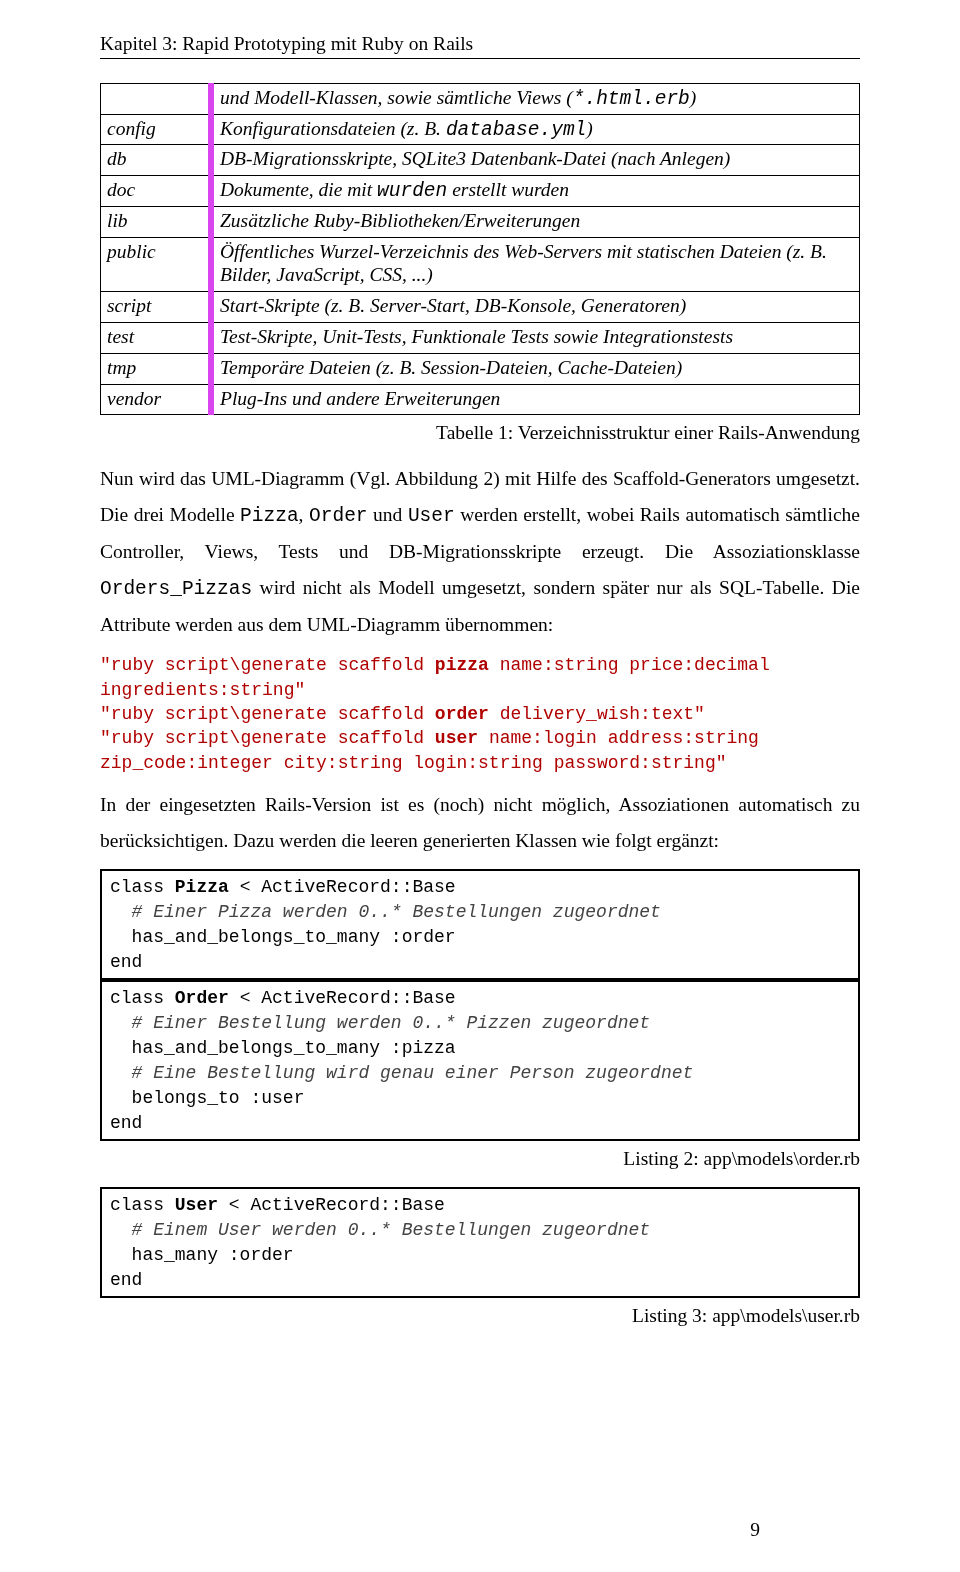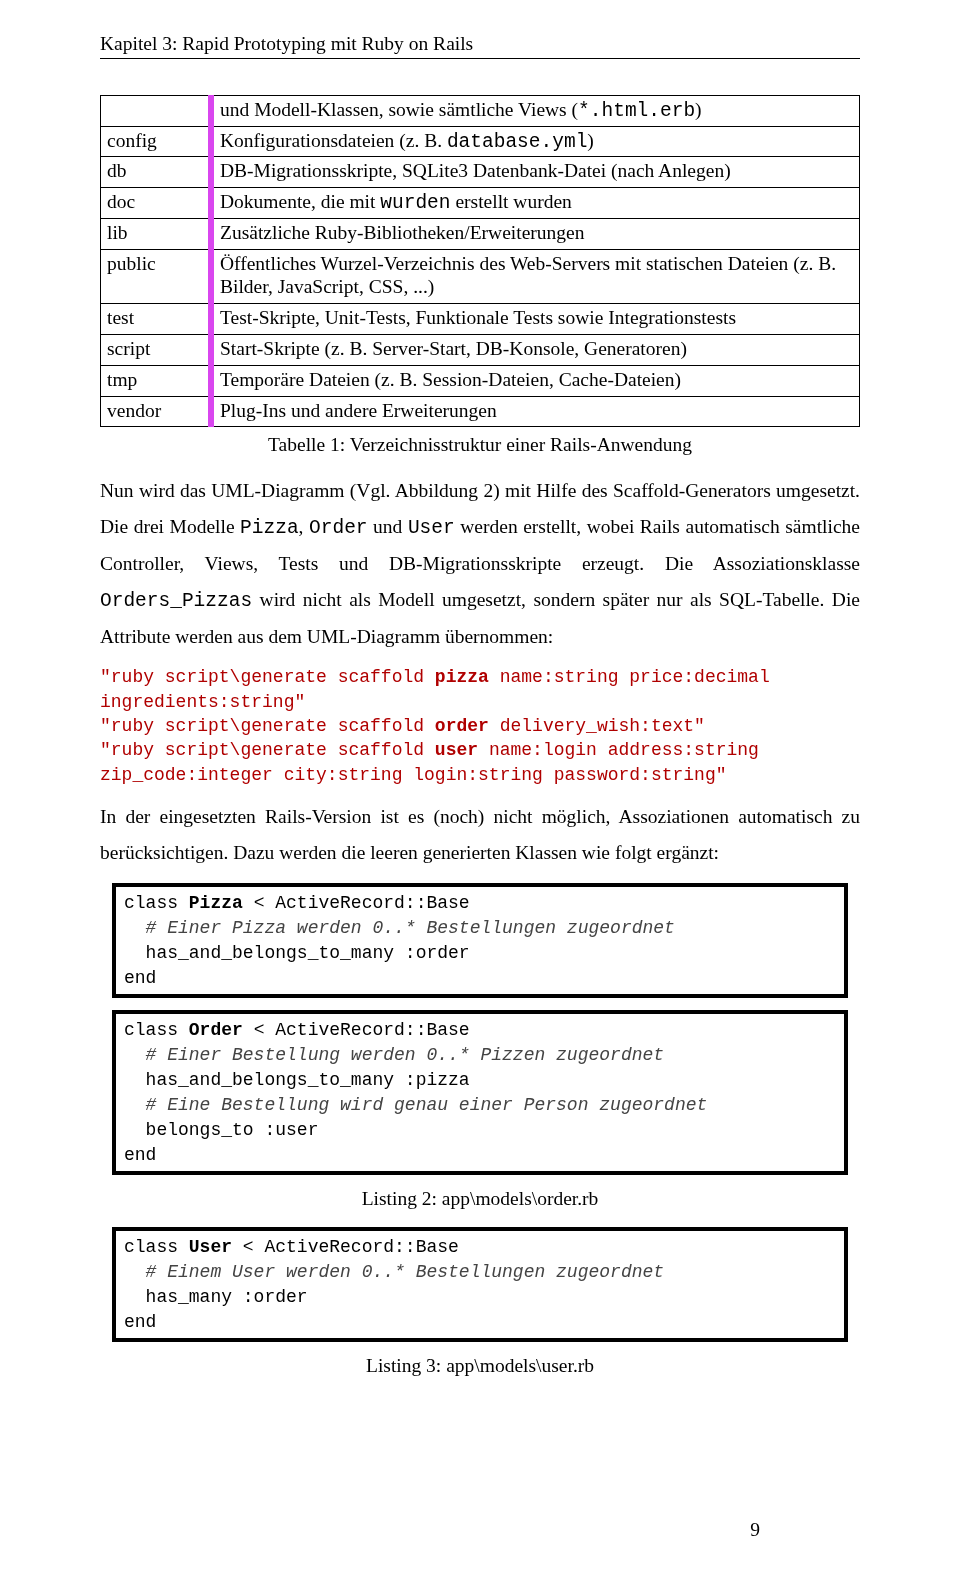--- a/index.html
+++ b/index.html
@@ -12,66 +12,67 @@
     color: #000;
     background: #fff;
     box-sizing: border-box;
     padding: 32px 100px 0 100px;
     line-height: 1.22;
   }
   .header {
     font-size: 19.5px;
     border-bottom: 1px solid #000;
     padding-bottom: 2px;
-    margin-bottom: 36px;
+    margin-bottom: 24px;
   }
   table.dir {
     border-collapse: collapse;
     width: 100%;
     font-size: 19.5px;
+    font-style: italic;
   }
   table.dir td {
     border: 1px solid #000;
     padding: 2px 6px;
     vertical-align: top;
   }
   table.dir td:first-child {
     width: 95px;
     border-right: 6px solid #d946ef;
   }
   .mono {
     font-family: "Courier New", Courier, monospace;
   }
   .caption {
-    text-align: center;
+    text-align: right;
     font-size: 19.5px;
     margin: 6px 0 16px 0;
   }
   .body-p {
     text-align: justify;
     line-height: 1.85;
     margin: 0 0 10px 0;
   }
   .code-red {
     font-family: "Courier New", Courier, monospace;
     color: #b00000;
     white-space: pre;
     font-size: 18px;
     line-height: 1.35;
     margin: 6px 0 12px 0;
   }
   .code-red b { color: #b00000; font-weight: bold; }
   .listing {
-    border: 4px solid #000000;
+    border: 2px solid #000000;
     padding: 4px 8px;
     font-family: "Courier New", Courier, monospace;
     font-size: 18px;
     line-height: 1.38;
     white-space: pre;
-    margin: 12px;
+    margin: 0;
     color: #000;
   }
   .listing .comment { font-style: italic; color: #444; }
   .pagenum {
     position: absolute;
     right: 100px;
     bottom: 30px;
     font-family: "Times New Roman", serif;
     font-size: 19.5px;
   }
@@ -103,26 +104,26 @@
         </tr>
     <tr>
           <td>lib</td>
           <td><span>Zusätzliche Ruby-Bibliotheken/Erweiterungen</span><span class="mono"></span><span></span></td>
         </tr>
     <tr>
           <td>public</td>
           <td><span>Öffentliches Wurzel-Verzeichnis des Web-Servers mit statischen Dateien (z. B. Bilder, JavaScript, CSS, ...)</span><span class="mono"></span><span></span></td>
         </tr>
     <tr>
+          <td>script</td>
+          <td><span>Start-Skripte (z. B. Server-Start, DB-Konsole, Generatoren)</span><span class="mono"></span><span></span></td>
+        </tr>
+    <tr>
           <td>test</td>
           <td><span>Test-Skripte, Unit-Tests, Funktionale Tests sowie Integrationstests</span><span class="mono"></span><span></span></td>
-        </tr>
-    <tr>
-          <td>script</td>
-          <td><span>Start-Skripte (z. B. Server-Start, DB-Konsole, Generatoren)</span><span class="mono"></span><span></span></td>
         </tr>
     <tr>
           <td>tmp</td>
           <td><span>Temporäre Dateien (z. B. Session-Dateien, Cache-Dateien)</span><span class="mono"></span><span></span></td>
         </tr>
     <tr>
           <td>vendor</td>
           <td><span>Plug-Ins und andere Erweiterungen</span><span class="mono"></span><span></span></td>
         </tr>
   </tbody>

